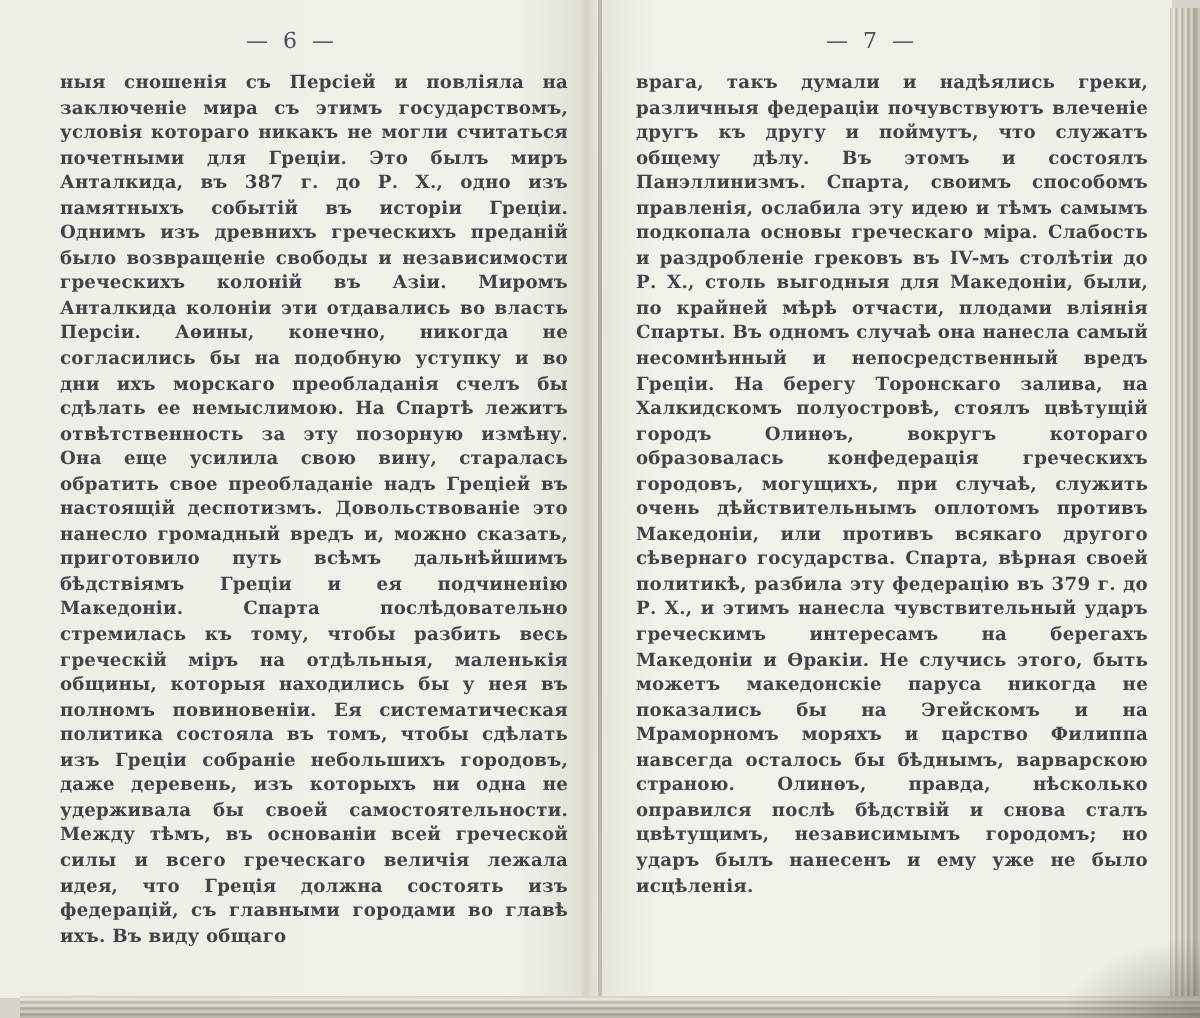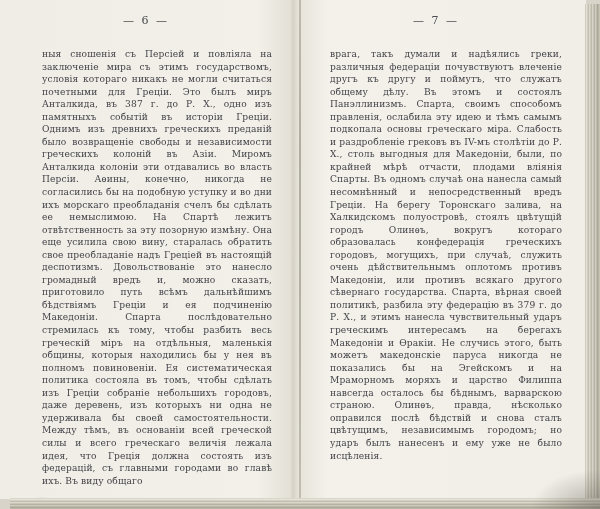--- a/index.html
+++ b/index.html
@@ -49,21 +49,21 @@
   .page.right .page-num{left:-28px;}
   .page-text{
     position:absolute;top:36px;
     font-size:9.1px;line-height:12.55px;
     color:#434249;
     text-align:justify;
     letter-spacing:.12px;
   }
   .page.left .page-text{left:30px;width:254px;}
   .page.right .page-text{left:18px;width:256px;}
-  .page-text p{margin:12px;padding:0;}
+  .page-text p{margin:0;padding:0;font-weight:bold;}
   .page-text p.indent{text-indent:14px;}
   .smudge{
     position:absolute;left:28px;bottom:6px;width:26px;height:6px;
     background:radial-gradient(ellipse at center, rgba(80,78,70,.35), rgba(80,78,70,0) 70%);
     border-radius:50%;
   }
 </style>
 </head>
 <body>
 

